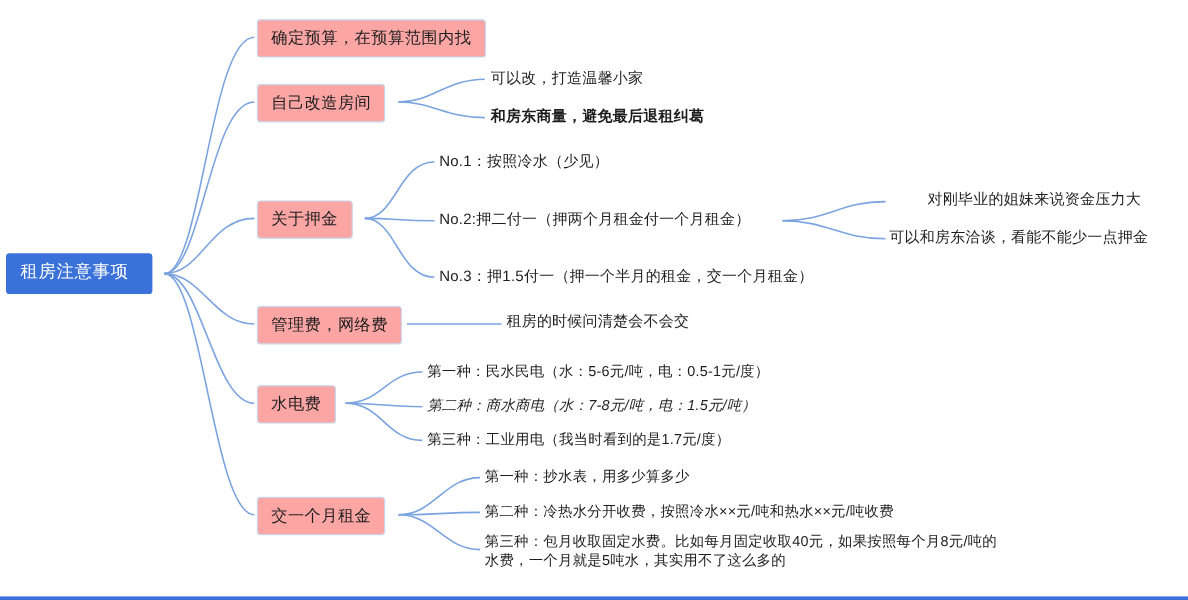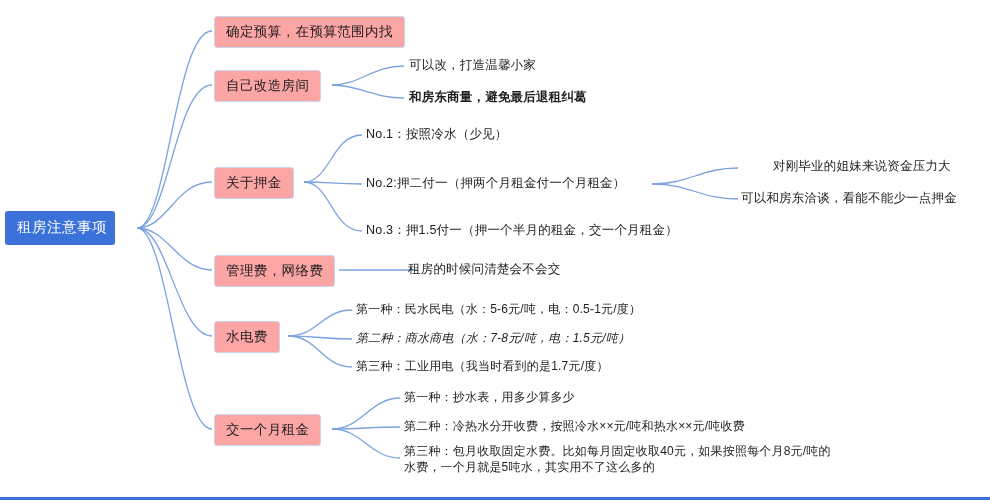--- a/index.html
+++ b/index.html
@@ -102,21 +102,21 @@
       <path d="M288,336 C318,336 322,310 352,310"></path>
       <path d="M288,336 C318,336 322,339 352,339"></path>
       <path d="M288,336 C318,336 322,367 352,367"></path>
 
       <path d="M332,429 C362,429 370,398 400,398"></path>
       <path d="M332,429 C362,429 370,427 400,427"></path>
       <path d="M332,429 C362,429 370,458 400,458"></path>
     </g>
   </svg>
 
-  <div class="node root" style="left:5px; top:211px; width:110px;">租房注意事项</div>
+  <div class="node root" style="left:5px; top:211px; width:122px;">租房注意事项</div>
 
   <div class="node lvl1" style="left:214px; top:16px;">确定预算，在预算范围内找</div>
 
   <div class="node lvl1" style="left:214px; top:70px;">自己改造房间</div>
 
   <div class="node lvl1" style="left:214px; top:167px;">关于押金</div>
 
   <div class="node lvl1" style="left:214px; top:255px;">管理费，网络费</div>
 
   <div class="node lvl1" style="left:214px; top:321px;">水电费</div>
@@ -126,21 +126,21 @@
   <div class="node leaf" style="left:409px; top:57px;">可以改，打造温馨小家</div>
   <div class="node leaf" style="left:409px; top:89px;font-weight:bold;">和房东商量，避免最后退租纠葛</div>
 
   <div class="node leaf" style="left:366px; top:126px;">No.1：按照冷水（少见）</div>
   <div class="node leaf" style="left:366px; top:175px;">No.2:押二付一（押两个月租金付一个月租金）</div>
   <div class="node leaf" style="left:366px; top:222px;">No.3：押1.5付一（押一个半月的租金，交一个月租金）</div>
 
   <div class="node leaf" style="left:741px; top:158px;margin-left:32px;">对刚毕业的姐妹来说资金压力大</div>
   <div class="node leaf" style="left:741px; top:190px;">可以和房东洽谈，看能不能少一点押金</div>
 
-  <div class="node leaf" style="left:408px; top:261px;">租房的时候问清楚会不会交</div>
+  <div class="node leaf" style="left:422px; top:261px;font-family:Liberation Mono, monospace;">租房的时候问清楚会不会交</div>
 
   <div class="node leaf small" style="left:356px; top:301px;">第一种：民水民电（水：5-6元/吨，电：0.5-1元/度）</div>
   <div class="node leaf small" style="left:356px; top:330px;font-style:italic;">第二种：商水商电（水：7-8元/吨，电：1.5元/吨）</div>
   <div class="node leaf small" style="left:356px; top:358px;">第三种：工业用电（我当时看到的是1.7元/度）</div>
 
   <div class="node leaf small" style="left:404px; top:389px;">第一种：抄水表，用多少算多少</div>
   <div class="node leaf small" style="left:404px; top:418px;">第二种：冷热水分开收费，按照冷水××元/吨和热水××元/吨收费</div>
   <div class="node leaf small wrap" style="left:404px; top:443px;">第三种：包月收取固定水费。比如每月固定收取40元，如果按照每个月8元/吨的水费，一个月就是5吨水，其实用不了这么多的</div>
 
   <div class="bottom-rule"></div>

